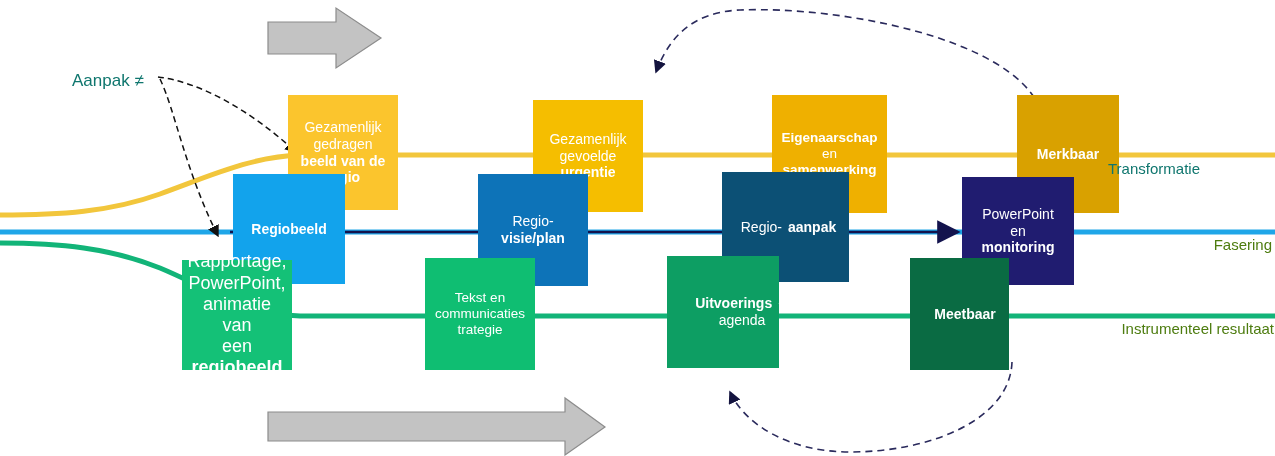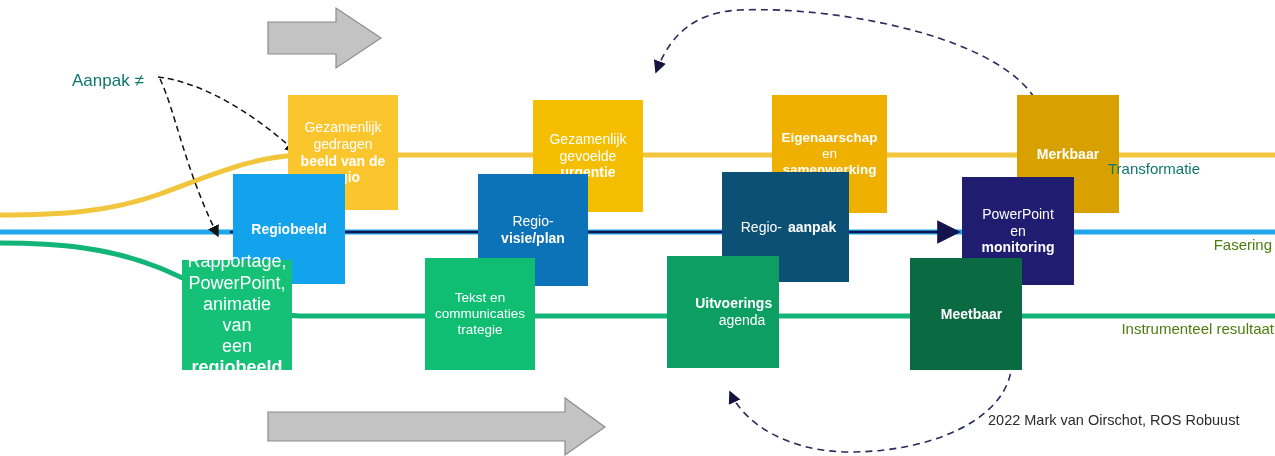--- a/index.html
+++ b/index.html
@@ -161,29 +161,28 @@
     </span>
   </div>
 
   <div class="box b-green3" style="left:667px;top:256px;width:112px;height:112px;font-size:14px;padding-left:38px;">
     <span>
       <span><b style="display:inline">Uitvoerings</b><span style="display:inline">-</span></span>
       <span>agenda</span>
     </span>
   </div>
 
-  <div class="box b-dgreen" style="left:910px;top:258px;width:112px;height:112px;font-size:14px;padding-left:11px;">
+  <div class="box b-dgreen" style="left:910px;top:258px;width:99px;height:112px;font-size:14px;padding-left:11px;">
     <span>
       <b>Meetbaar</b>
     </span>
   </div>
 
   <div class="legend lg-yellow" style="left:1200px;top:160px;transform:translateX(-100%);">Transformatie</div>
 
   <div class="legend lg-navy" style="left:1272px;top:236px;transform:translateX(-100%);">Fasering</div>
 
   <div class="legend lg-green" style="left:1274px;top:320px;transform:translateX(-100%);">Instrumenteel resultaat</div>
 
   <div class="aanpak" style="left:72px;top:71px;">Aanpak ≠</div>
 
-  <div class="credit" style="left:988px;top:412px;">2022 Mark van Oirschot, ROS Robuust</div>
 
 </div>
 
 </body></html>

